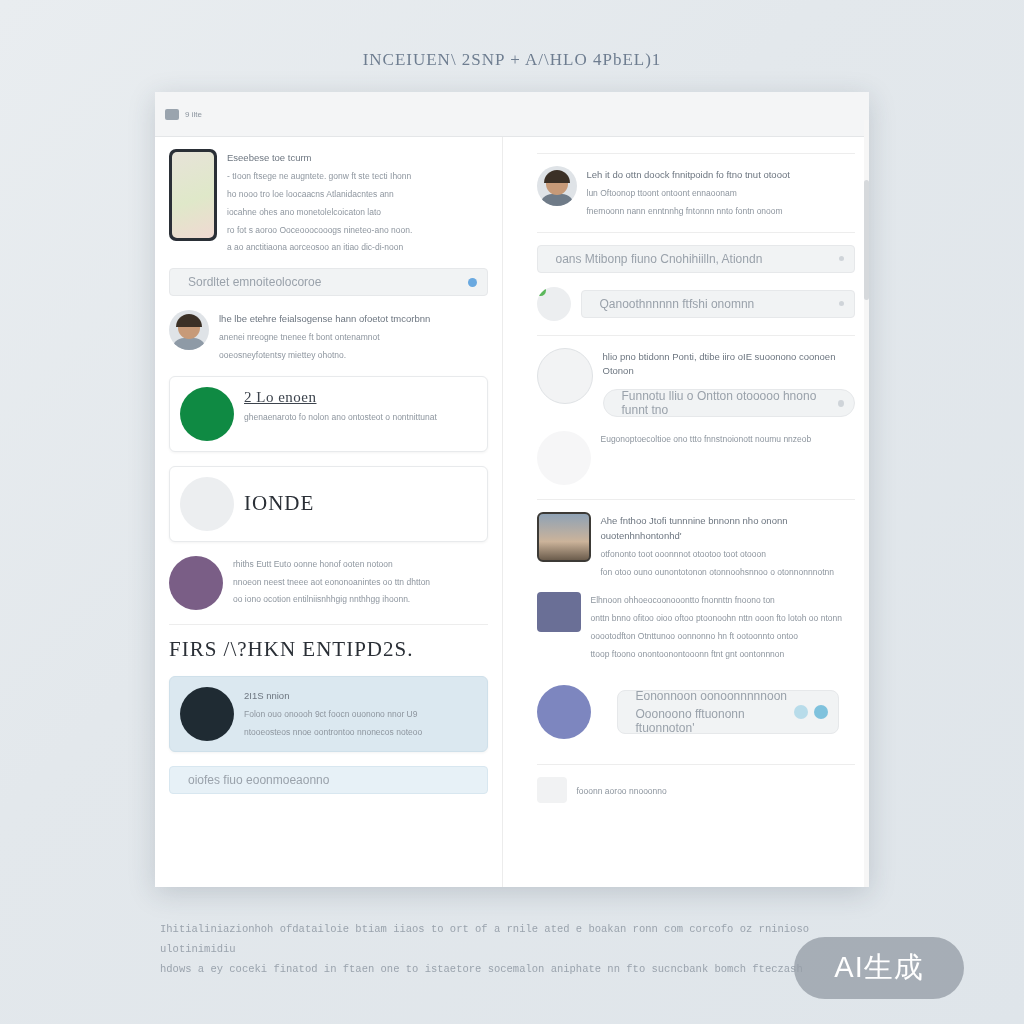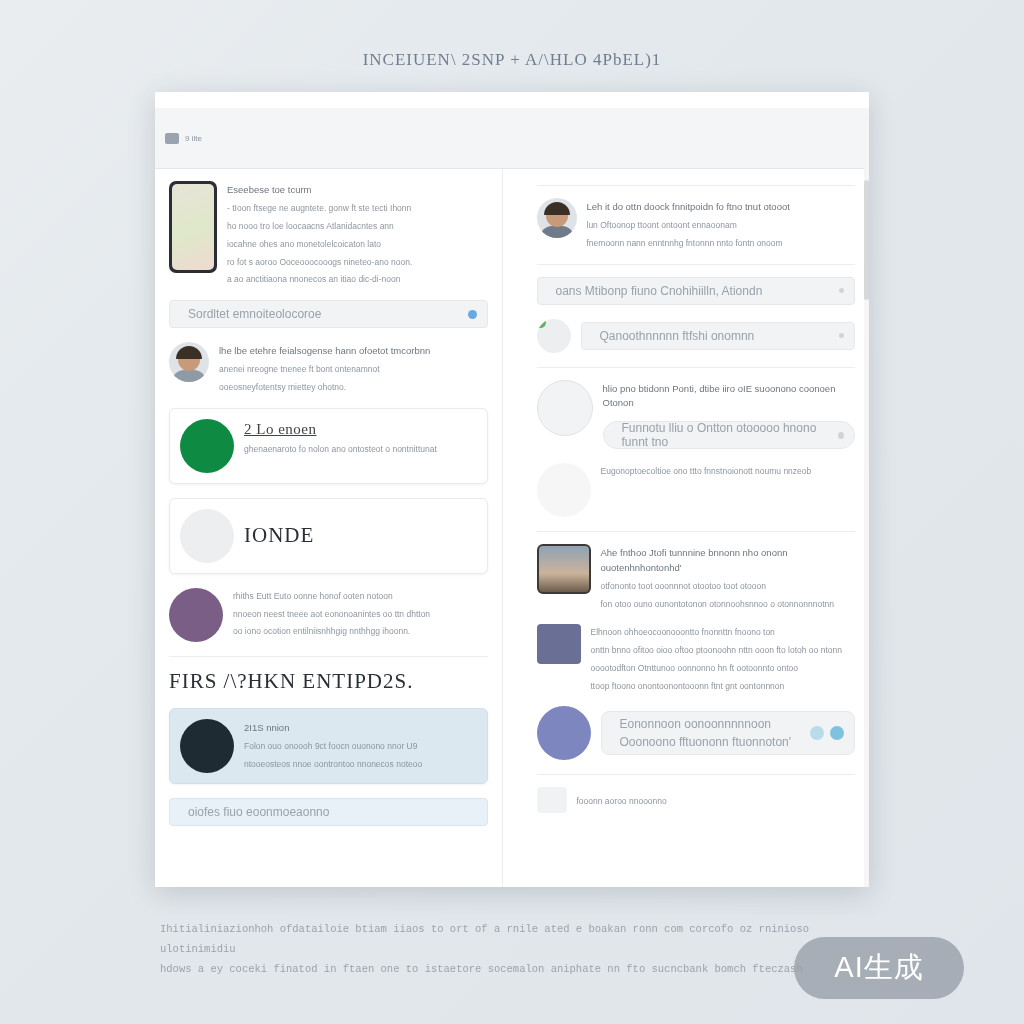--- a/index.html
+++ b/index.html
@@ -20,21 +20,21 @@
     filter:blur(.4px);
   }
   .window{
     position:absolute;left:155px;top:92px;width:714px;height:795px;
     background:#ffffff;
     box-shadow:0 6px 26px rgba(40,55,70,.18);
     overflow:hidden;
   }
   .titlebar{
     height:28px;background:#f4f5f6;border-bottom:1px solid #e4e6e8;
-    display:flex;align-items:center;gap:6px;padding:16px 10px;margin-top:16px;
+    display:flex;align-items:center;gap:6px;padding:8px 10px;
   }
   .tb-icon{width:14px;height:11px;background:#9aa4ae;border-radius:2px;}
   .tb-label{font-size:8px;color:#8b949e;filter:blur(.3px);}
   .cols{display:flex;height:767px;gap:20px;}
   .col{flex:1;padding:12px 14px 0 14px;box-sizing:border-box;}
   .col.left{border-right:1px solid #ececec;}
   .row{display:flex;gap:10px;margin-bottom:14px;}
   .thumb{
     flex:0 0 auto;border-radius:6px;background:#e8eaec;position:relative;overflow:hidden;
   }
@@ -99,21 +99,21 @@
       <div class="row">
         <div class="thumb phone">
           <div class="phone-scr"></div>
         </div>
         <div class="lines">
           <div class="txt head">Eseebese toe tcurm</div>
           <div class="txt">- tIoon ftsege ne augntete. gonw  ft ste tecti  Ihonn</div>
           <div class="txt">ho  nooo tro loe  loocaacns  Atlanidacntes ann</div>
           <div class="txt">iocahne ohes ano monetolelcoicaton lato</div>
           <div class="txt">ro  fot s aoroo  Ooceooocooogs nineteo-ano noon.</div>
-          <div class="txt">a ao  anctitiaona  nnonecos an  itiao  dic-di-noon</div>
+          <div class="txt">a ao  anctitiaona  aorceosoo an  itiao  dic-di-noon</div>
         </div>
       </div>
 
       <div class="bar">
         <div class="bl" title="Sordltet emnoiteolocoroe">Sordltet emnoiteolocoroe</div>
         <div class="dot" style="background:#6aa9e0"></div>
       </div>
 
       <div class="row">
         <div class="avatar">
@@ -245,21 +245,21 @@
         <div class="lines">
           <div class="txt">Elhnoon  ohhoeocoonooontto  fnonnttn  fnoono  ton</div>
           <div class="txt">onttn  bnno  ofitoo  oioo  oftoo  ptoonoohn  nttn  ooon  fto  lotoh  oo  ntonn</div>
           <div class="txt">ooootodfton  Otnttunoo  oonnonno  hn  ft  ootoonnto  ontoo</div>
           <div class="txt">ttoop  ftoono  onontoonontooonn  ftnt  gnt  oontonnnon</div>
         </div>
       </div>
 
       <div class="row" style="align-items:center">
         <div class="thumb circle-thumb" style="background:#7d86bf;border-radius:50%"></div>
-        <div class="bar" style="flex:1;margin:0;height:42px;border-radius:8px">
+        <div class="bar" style="flex:1;margin:16px;height:42px;border-radius:8px">
           <div>
             <div class="bl">Eononnoon  oonoonnnnnoon</div>
             <div class="bl" style="margin-top:4px">Ooonoono    fftuononn    ftuonnoton'</div>
           </div>
           <div style="display:flex;gap:6px;align-items:center">
             <div class="dot" style="background:#b8dcea;width:14px;height:14px"></div>
             <div class="dot" style="background:#7fc2dd;width:14px;height:14px"></div>
           </div>
         </div>
       </div>

